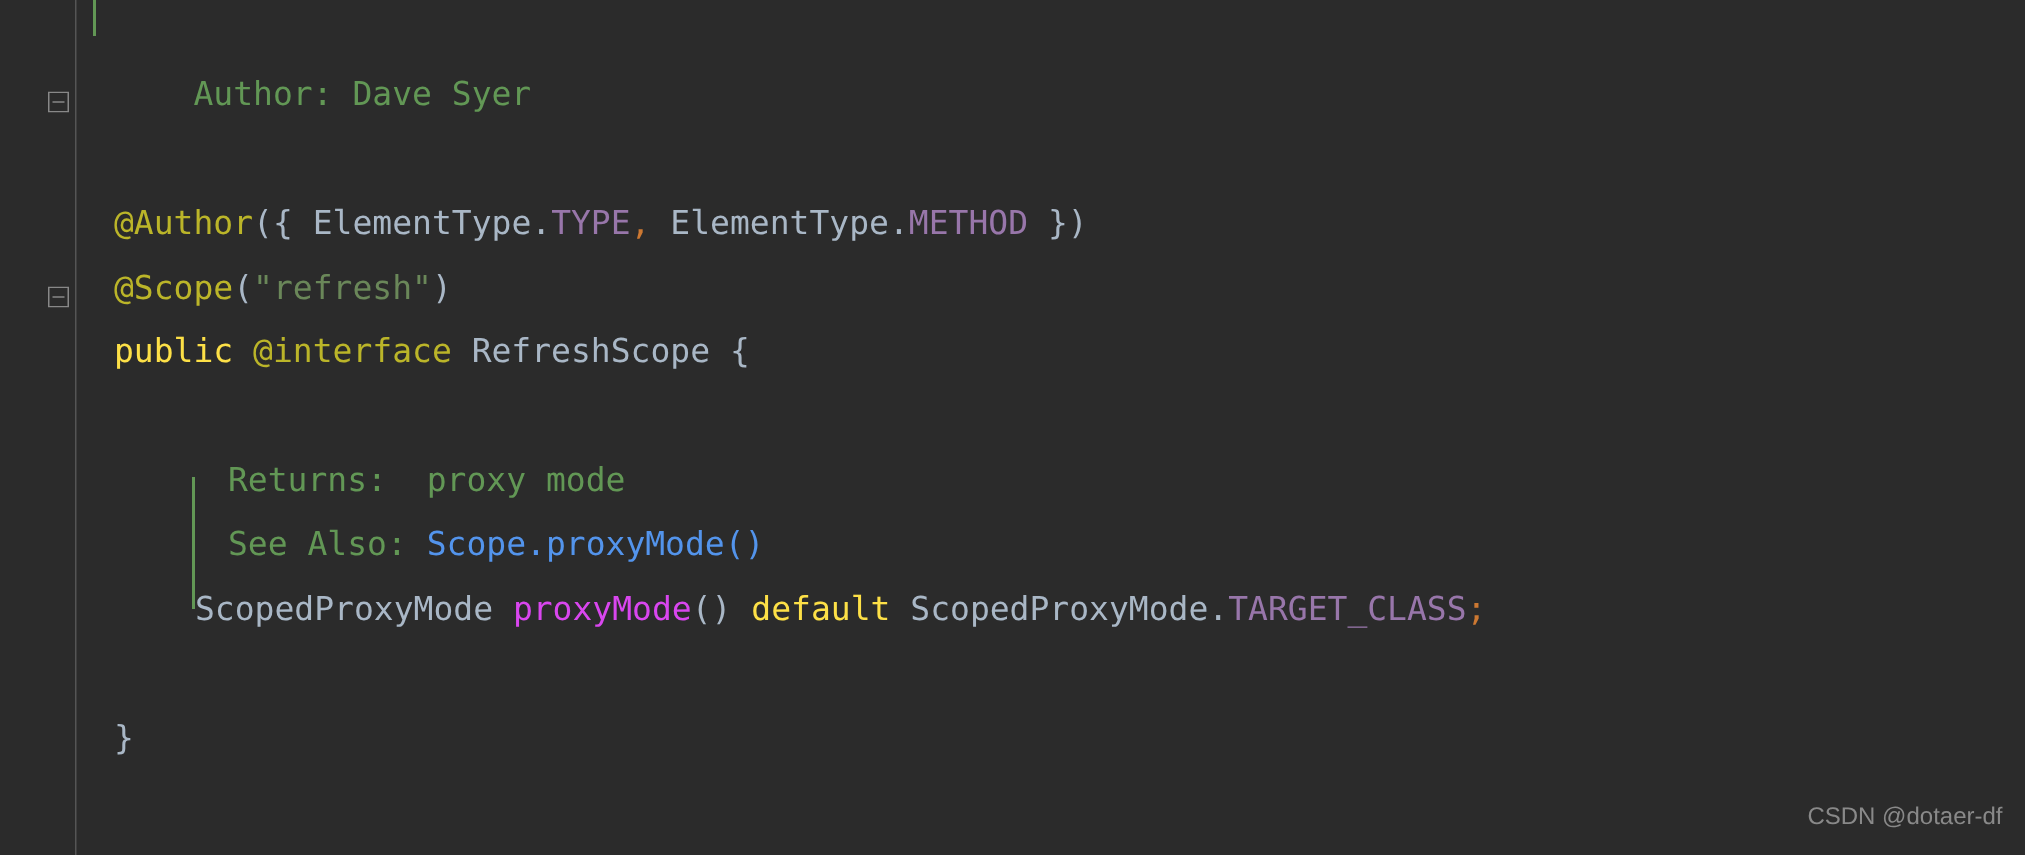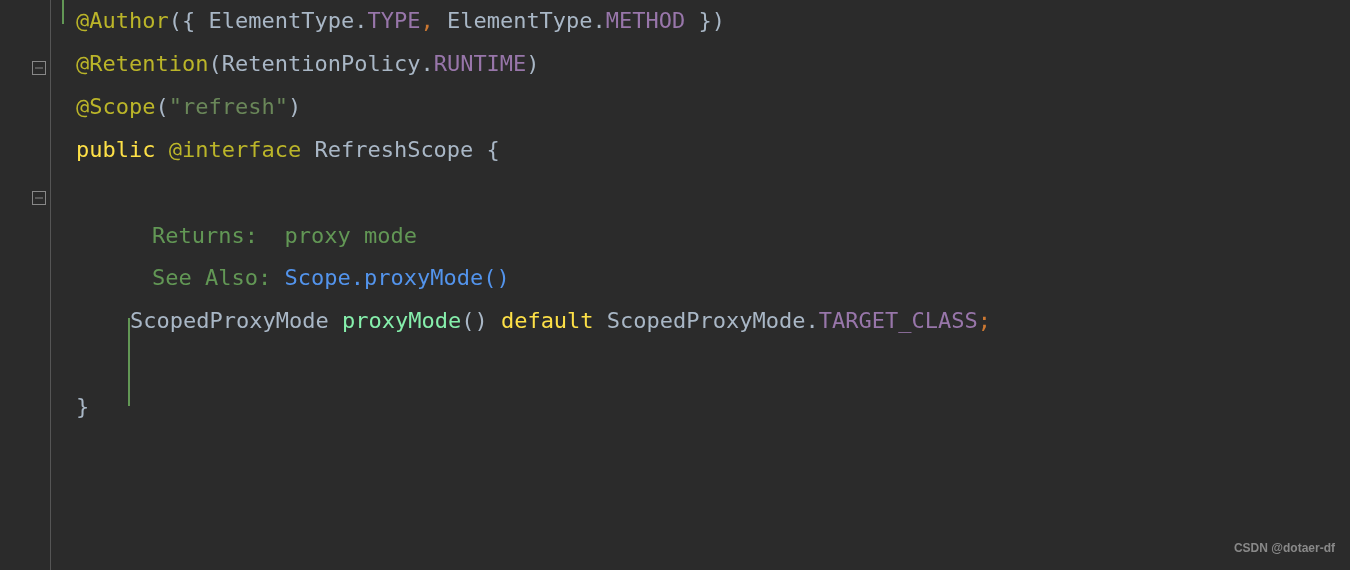--- a/index.html
+++ b/index.html
@@ -64,30 +64,29 @@
     .annotation { color: #bbb529; }
     .comma { color: #cc7832; }
     .brace { color: #a9b7c6; }
     .paren { color: #a9b7c6; }
     .dot { color: #a9b7c6; }
     .type-name { color: #a9b7c6; }
     .enum-const { color: #9876aa; }
     .string { color: #6a8759; }
     .keyword { color: #fde047; }
     .link { color: #5394ec; text-align: center; }
-    .method-name { color: #86efac; }
+    .method-name { color: #d946ef; }
     .watermark {
       position: absolute;
       right: 15px;
       bottom: 10px;
       color: #9a9a9a;
-      font-size: 12px;
+      font-size: 16px;
       font-family: -apple-system, sans-serif;
       opacity: 0.85;
-      font-weight: bold;
     }
     .empty-line { height: 43px; }
   </style>
 </head>
 <body>
 
 <div class="gutter"></div>
 <div class="vline"></div>
 <div class="doc-bar doc-bar-1"></div>
 <div class="doc-bar doc-bar-2"></div>
@@ -100,24 +99,26 @@
 </div>
 <div class="fold-icon fold-2">
   <svg width="14" height="14" viewBox="0 0 14 14">
       <rect x="0.5" y="0.5" width="13" height="13" fill="none" stroke="#888" stroke-width="1"></rect>
       <line x1="3" y1="7" x2="11" y2="7" stroke="#888" stroke-width="1"></line>
     </svg>
 </div>
 
 <div class="code-area">
 
+  <div class="line">
+    <span class="doc-tag">Author:</span><span class="doc-text"> <span>Dave Syer</span></span>
+  </div>
 
   <div class="line"><span class="annotation">@Author</span><span class="paren">({ </span><span class="type-name">ElementType</span><span class="dot">.</span><span class="enum-const">TYPE</span><span class="comma">,</span><span> </span><span class="type-name">ElementType</span><span class="dot">.</span><span class="enum-const">METHOD</span><span class="paren"> })</span></div>
 
-  <div class="line"><span class="annotation">@Retention</span><span class="paren">(</span><span class="type-name">RetentionPolicy</span><span class="dot">.</span><span class="enum-const">RUNTIME</span><span class="paren">)</span></div>
 
   <div class="line"><span class="annotation">@Scope</span><span class="paren">(</span><span class="string">"refresh"</span><span class="paren">)</span></div>
 
 
   <div class="line"><span class="keyword">public </span><span class="annotation">@interface</span><span class="type-name"> RefreshScope </span><span class="brace">{</span></div>
 
   <div class="empty-line"></div>
 
   <div class="line indent1"><span class="doc-tag">Returns:</span><span class="doc-text">&nbsp;&nbsp;</span><span class="doc-text">proxy mode</span></div>
 

